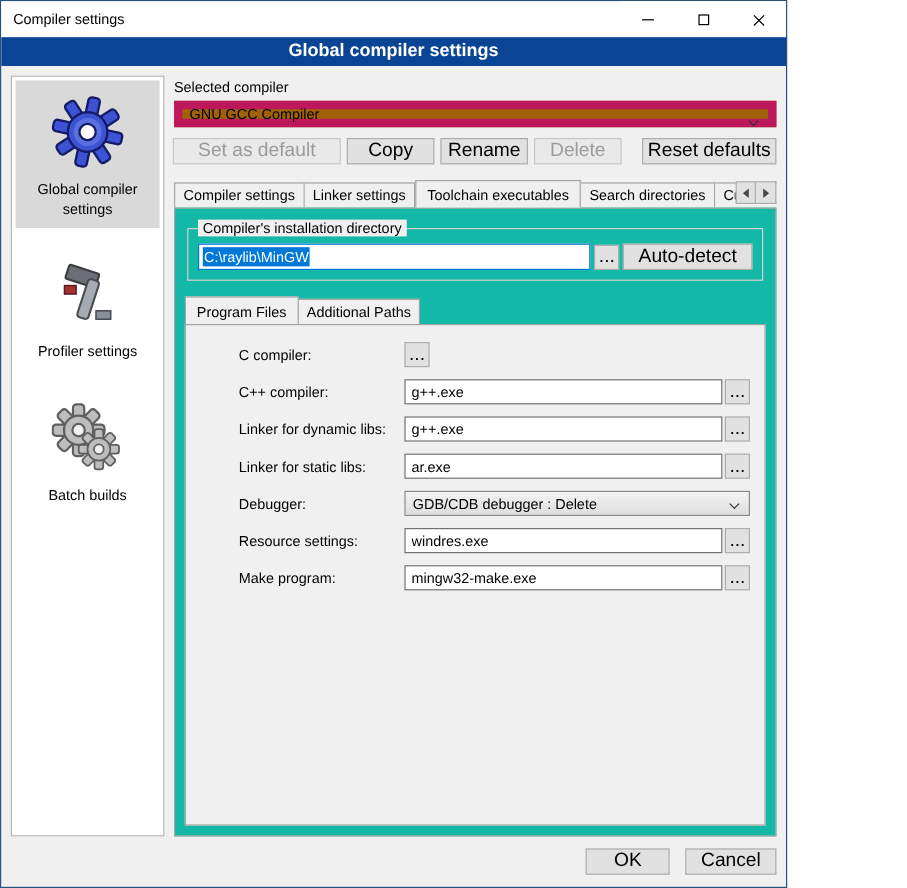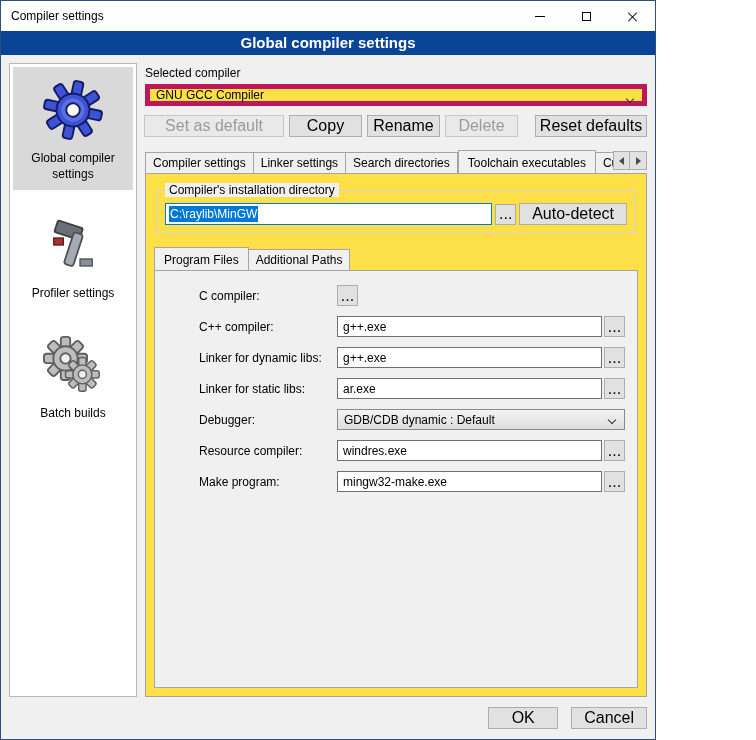--- a/index.html
+++ b/index.html
@@ -48,21 +48,21 @@
     padding: 3px; overflow: hidden;
   }
   .side-item { text-align: center; padding: 10px 3px 8px; margin-bottom: 12px; cursor: default; }
   .side-item.selected { background: #d9d9d9; }
   .side-icon { height: 66px; display: flex; align-items: center; justify-content: center; margin-bottom: 8px; }
   .side-label { font-size: 12px; line-height: 1.3; }
   .main { flex: 1 1 auto; display: flex; flex-direction: column; min-width: 0; justify-content: space-between; }
   .field-label { margin: 3px 0 4px; }
   
   .combo {
-    height: 22px; background: #fde047; border: 5px solid #be185d;
+    height: 22px; background: #a16207; border: 7px solid #be185d;
     display: flex; align-items: center; padding: 0 22px 0 6px;
     position: relative; cursor: default; white-space: nowrap;
   }
   .chev {
     position: absolute; right: 9px; top: 7px;
     width: 6px; height: 6px;
     border-right: 1.4px solid #333; border-bottom: 1.4px solid #333;
     transform: rotate(45deg);
   }
   
@@ -93,21 +93,21 @@
   }
   .tab-arrows { position: absolute; right: 0; bottom: 3px; display: flex; z-index: 4; }
   .arrow-btn {
     width: 17px; height: 19px; background: #e1e1e1; border: 1px solid #adadad;
     display: flex; align-items: center; justify-content: center; cursor: default;
   }
   .arrow-btn + .arrow-btn { border-left: none; }
   .tri-left { width: 0; height: 0; border-top: 4px solid transparent; border-bottom: 4px solid transparent; border-right: 5px solid #4a4a4a; }
   .tri-right { width: 0; height: 0; border-top: 4px solid transparent; border-bottom: 4px solid transparent; border-left: 5px solid #4a4a4a; }
   .tab-panel {
-    border: 1px solid #a5a5a5; background: #fde047;
+    border: 1px solid #a5a5a5; background: #14b8a6;
     flex: 1 1 auto; min-height: 0; position: relative; z-index: 1;
     padding: 10px 8px 8px; display: flex; flex-direction: column;
   }
   
   .groupbox {
     border: 1px solid #d2d2d2; position: relative;
     margin: 6px 2px 10px; padding: 12px 8px 8px;
   }
   .gb-title {
     position: absolute; top: -8px; left: 8px;
@@ -238,22 +238,22 @@
         <button class="btn mid">Copy</button>
         <button class="btn mid">Rename</button>
         <button class="btn mid disabled">Delete</button>
         <button class="btn reset">Reset defaults</button>
       </div>
 
       <div class="tabstrip">
         <div class="tabscroll">
           <div class="tab">Compiler settings</div>
           <div class="tab">Linker settings</div>
+          <div class="tab active">Toolchain executables</div>
           <div class="tab">Search directories</div>
-          <div class="tab active">Toolchain executables</div>
           <div class="tab">Custom variables</div>
           <div class="tab">Build options</div>
         </div>
         <div class="tab-arrows">
           <button class="arrow-btn">
               <span class="tri-left"></span>
             </button>
           <button class="arrow-btn">
               <span class="tri-right"></span>
             </button>
@@ -301,27 +301,27 @@
 
           <div class="form-row">
             <div class="form-label">Linker for static libs:</div>
             <input class="tb" value="ar.exe" style="">
             <button class="btn browse">...</button>
           </div>
 
           <div class="form-row">
             <div class="form-label">Debugger:</div>
             <div class="combo form-combo">
-              <span>GDB/CDB dynamic : Default</span>
+              <span>GDB/CDB debugger : Delete</span>
               <span class="chev"></span>
             </div>
           </div>
 
           <div class="form-row">
-            <div class="form-label">Resource compiler:</div>
+            <div class="form-label">Resource settings:</div>
             <input class="tb" value="windres.exe" style="">
             <button class="btn browse">...</button>
           </div>
 
           <div class="form-row">
             <div class="form-label">Make program:</div>
             <input class="tb" value="mingw32-make.exe" style="">
             <button class="btn browse">...</button>
           </div>
 

